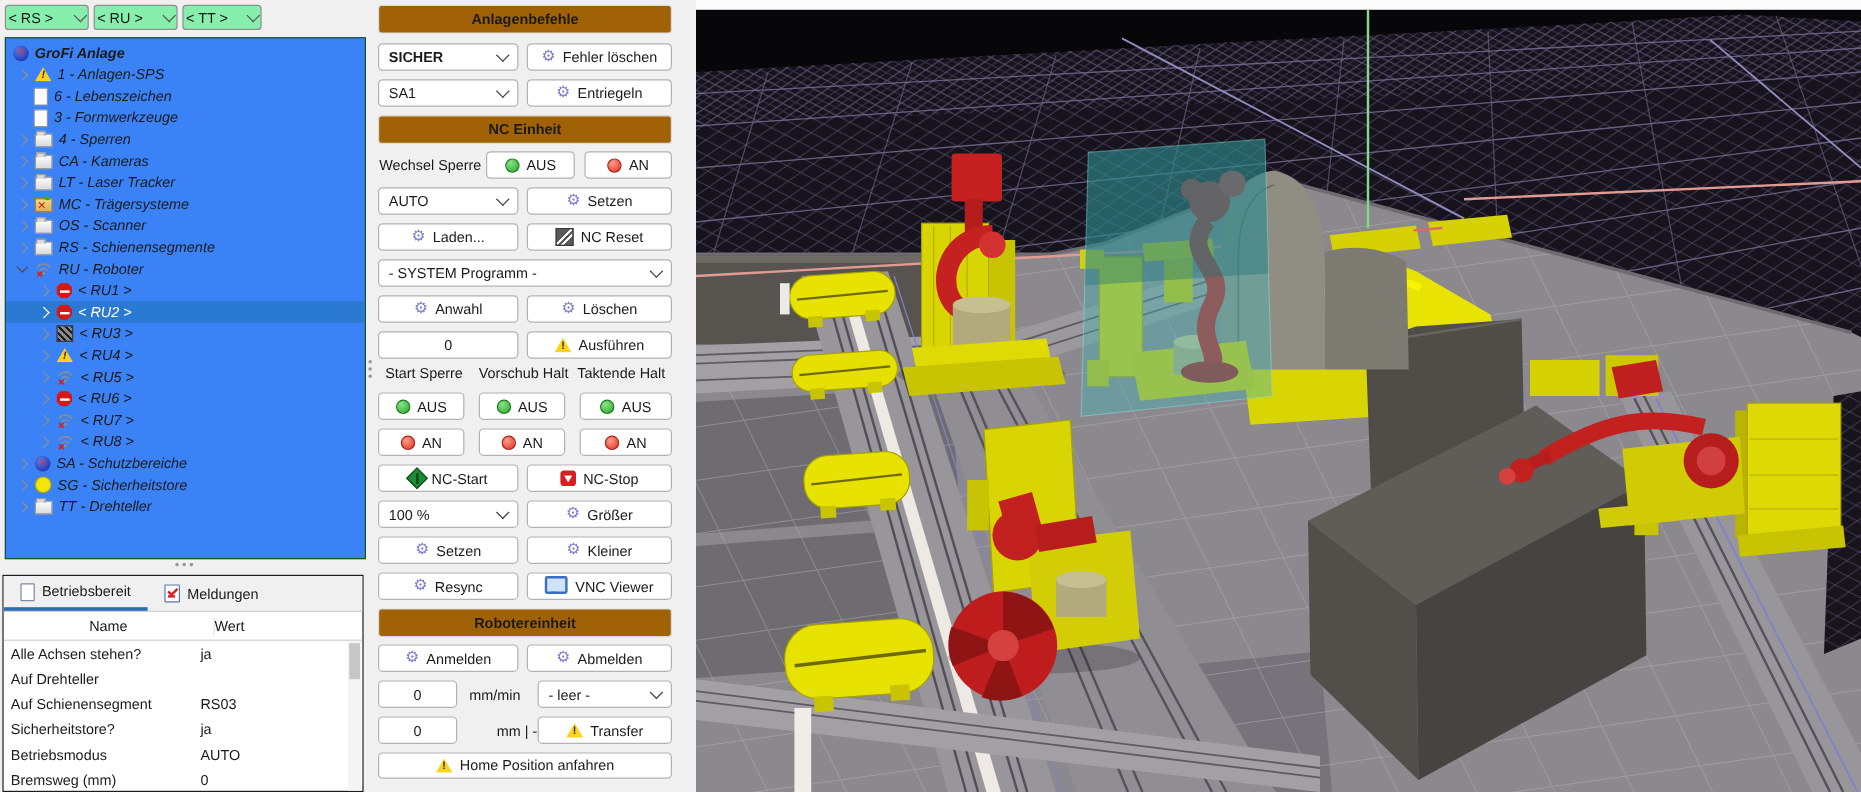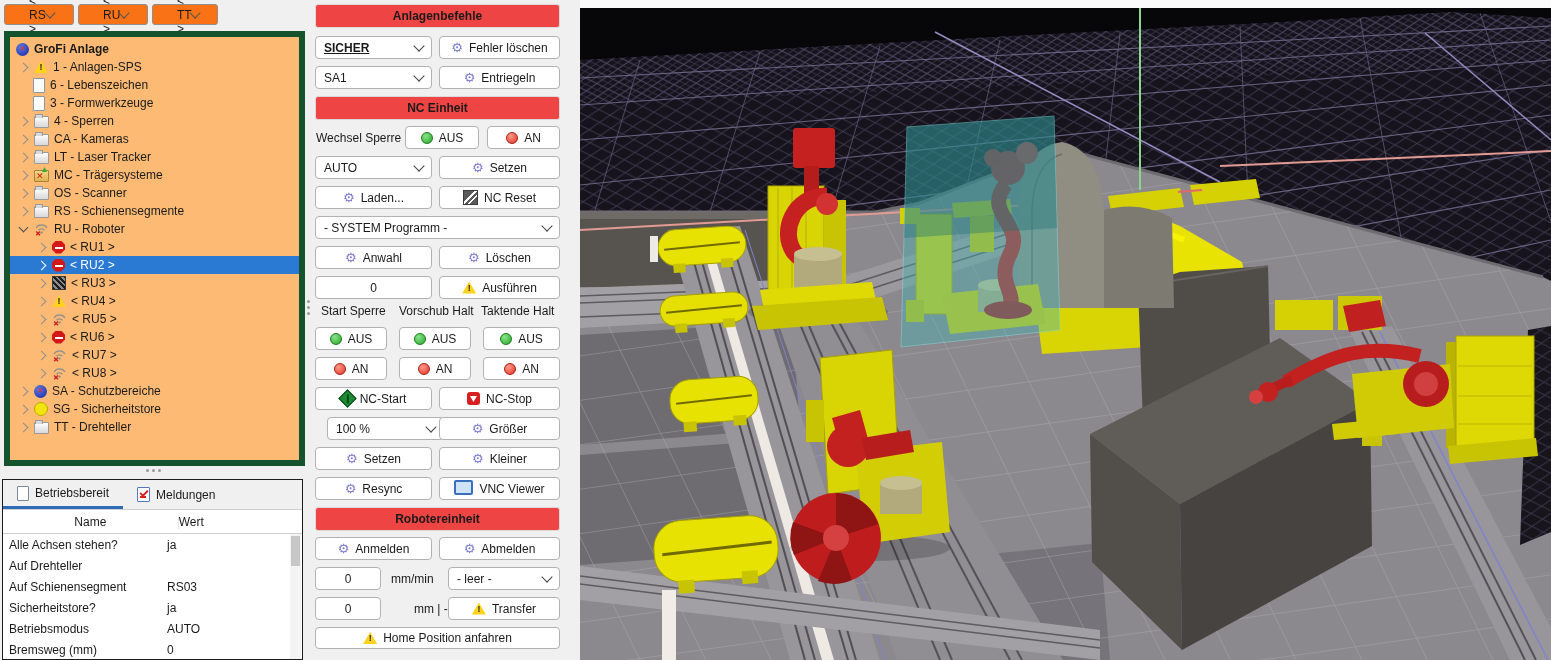--- a/index.html
+++ b/index.html
@@ -5,30 +5,30 @@
   html,body{margin:0;padding:0;}
   body{
     width:1551px;height:660px;overflow:hidden;position:relative;
     background:#f0f0f0;
     font-family:"Liberation Sans","DejaVu Sans",sans-serif;
     font-size:12px;color:#1a1a1a;
     -webkit-font-smoothing:antialiased;
   }
   
   .selector{
-    position:absolute;top:4px;height:21px;background:#f97316;border:1px solid #8f8f8f;
-    border-radius:3px;display:flex;align-items:center;padding:0 24px;box-sizing:border-box;
+    position:absolute;top:4px;height:21px;background:#86efac;border:1px solid #8f8f8f;
+    border-radius:3px;display:flex;align-items:center;padding:0 2px;box-sizing:border-box;
     justify-content:space-between;cursor:default;
   }
   .selchev{width:7px;height:7px;border-right:1.5px solid #555;border-bottom:1.5px solid #555;
     transform:rotate(45deg);margin-top:-3px;flex:none;}
   
   #tree-panel{
-    position:absolute;left:4px;top:31px;width:301px;height:435px;background:#fdba74;
-    border:6px solid #14532d;box-sizing:border-box;overflow:hidden;padding-top:3px;
+    position:absolute;left:4px;top:31px;width:301px;height:435px;background:#3b82f6;
+    border:1px solid #14532d;box-sizing:border-box;overflow:hidden;padding-top:3px;font-style:italic;
   }
   .trow{height:18px;display:flex;align-items:center;gap:5px;padding-left:6px;white-space:nowrap;}
   .trow.lvl1{padding-left:10px;}
   .trow.lvl2{padding-left:28px;}
   .trow.sel{background:#2a79d2;color:#fff;}
   .chev{width:6px;height:6px;border-right:1.6px solid #8f8f8f;border-bottom:1.6px solid #8f8f8f;
     transform:rotate(-45deg);flex:none;margin-right:2px;}
   .chev.open{transform:rotate(45deg);border-color:#4d4d4d;margin-top:-3px;}
   .chev.none{border:none;}
   .trow.sel .chev{border-color:#fff;}
@@ -71,21 +71,21 @@
   .phead{display:flex;height:23px;align-items:center;border-bottom:1px solid #cfcfcf;}
   .phead .c1{width:188px;text-align:center;border-right:1px solid #e3e3e3;box-sizing:border-box;}
   .phead .c2{width:132px;text-align:left;}
   .prow{display:flex;height:21px;align-items:center;}
   .prow .c1{width:156px;padding-left:6px;box-sizing:border-box;}
   .prow .c2{width:132px;padding-left:8px;box-sizing:border-box;}
   #pscroll{position:absolute;right:1px;top:24px;width:11px;height:133px;background:#f4f4f4;}
   #pscroll .thumb{position:absolute;left:1px;top:2px;width:9px;height:30px;background:#c7c7c7;}
   
   #cmd-panel{position:absolute;left:315px;top:0;width:245px;height:660px;}
-  .hdr{position:absolute;height:24px;left:0;width:245px;background:#ef4444;border:1px solid #dadada;
+  .hdr{position:absolute;height:24px;left:0;width:245px;background:#a16207;border:1px solid #dadada;
     border-radius:3px;display:flex;align-items:center;justify-content:center;font-weight:bold;box-sizing:border-box;}
   .btn{position:absolute;height:23px;background:#fff;border:1px solid #b2b2b2;border-radius:4px;
     display:flex;align-items:center;justify-content:center;gap:6px;box-sizing:border-box;cursor:default;white-space:nowrap;}
   .dd{position:absolute;height:23px;background:#fff;border:1px solid #b2b2b2;border-radius:4px;
     display:flex;align-items:center;box-sizing:border-box;padding:0 8px;justify-content:space-between;white-space:nowrap;}
   .inp{position:absolute;height:23px;background:#fff;border:1px solid #b2b2b2;border-radius:4px;
     display:flex;align-items:center;justify-content:center;box-sizing:border-box;}
   .lab{position:absolute;height:23px;display:flex;align-items:center;white-space:nowrap;}
   .gear{color:#7d7dd0;font-size:13px;line-height:13px;font-family:"DejaVu Sans",sans-serif;}
   .dot{width:10px;height:10px;border-radius:50%;flex:none;}
@@ -317,21 +317,21 @@
         <div class="thumb"></div>
       </div>
   </div>
 </div>
 
 <div id="cmd-panel">
   <div class="hdr" style="top:4px;">
       <span>Anlagenbefehle</span>
     </div>
 
-  <div class="dd" style="top:36px;left:0;width:117px;font-weight:bold;text-decoration:underline;">
+  <div class="dd" style="top:36px;left:0;width:117px;font-weight:bold;">
     <span>SICHER</span>
       <span class="ddchev"></span>
   </div>
   <div class="btn" style="top:36px;left:124px;width:121px;">
     <span class="gear">⚙</span>
       <span>Fehler löschen</span>
   </div>
 
   <div class="dd" style="top:66px;left:0;width:117px;">
     <span>SA1</span>
@@ -436,21 +436,21 @@
 
   <div class="btn" style="top:387px;left:0;width:117px;">
     <span class="ncstart-ico"></span>
       <span>NC-Start</span>
   </div>
   <div class="btn" style="top:387px;left:124px;width:121px;">
     <span class="ncstop-ico"></span>
       <span>NC-Stop</span>
   </div>
 
-  <div class="dd" style="top:417px;left:12px;width:117px;">
+  <div class="dd" style="top:417px;left:0;width:117px;">
     <span>100 %</span>
       <span class="ddchev"></span>
   </div>
   <div class="btn" style="top:417px;left:124px;width:121px;">
     <span class="gear">⚙</span>
       <span>Größer</span>
   </div>
 
   <div class="btn" style="top:447px;left:0;width:117px;">
     <span class="gear">⚙</span>

